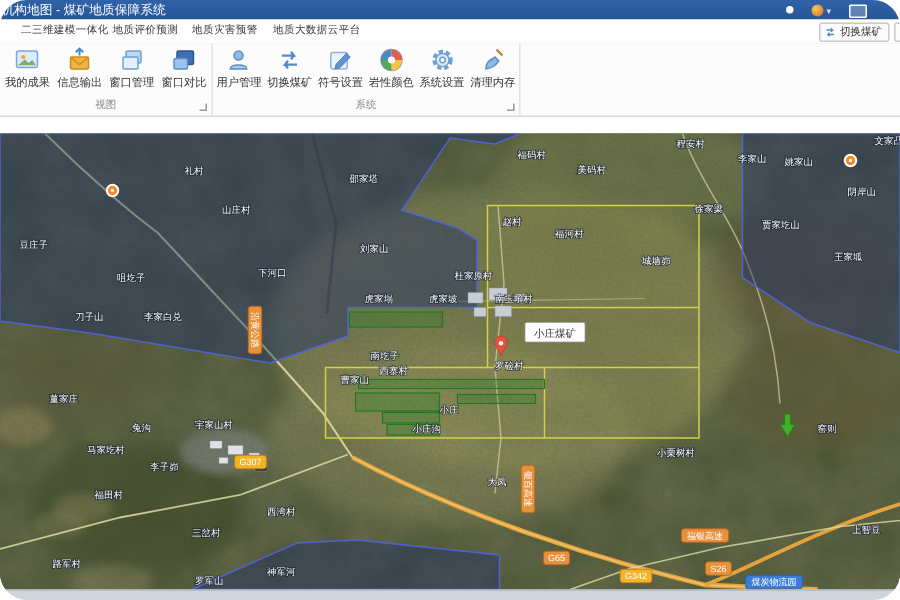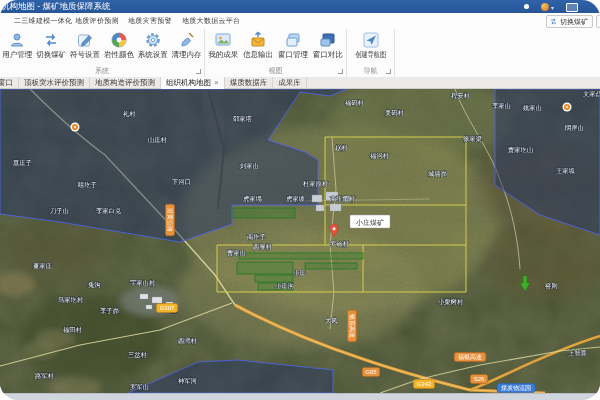--- a/index.html
+++ b/index.html
@@ -72,20 +72,64 @@
       <svg viewBox="0 0 18 18">
           <path d="M4 6 H12 L10 3.5 M12 6 L10 8.5" fill="none" stroke="#4d89c8" stroke-width="1.8"></path>
           <path d="M14 12 H6 L8 9.5 M6 12 L8 14.5" fill="none" stroke="#4d89c8" stroke-width="1.8"></path>
         </svg>
       <span>切换煤矿</span>
     </span>
     <span class="sliver"></span>
   </div>
 
   <div class="ribbon">
+    <div class="rgroup g0">
+      <div class="rbtns">
+          <div class="rbtn">
+            <span class="ricon">
+              <svg viewBox="0 0 18 18">
+                <rect x="2" y="3" width="14" height="11" rx="1.5" fill="#dceafb" stroke="#7aa7d9"></rect>
+                <circle cx="6.5" cy="7" r="1.4" fill="#f0a23c"></circle>
+                <path d="M3 12.5 L7.5 8.5 L10 11 L12.5 9 L15 12.5 Z" fill="#7fb069"></path>
+              </svg>
+            </span>
+            <span class="rlbl">我的成果</span>
+          </div>
+          <div class="rbtn">
+            <span class="ricon">
+              <svg viewBox="0 0 18 18">
+                <rect x="3" y="7" width="12" height="8" rx="1" fill="#f3b33c" stroke="#c98a1e"></rect>
+                <path d="M3 7 L9 12 L15 7" fill="none" stroke="#c98a1e"></path>
+                <path d="M9 1.5 L9 6 M6.5 3.8 L9 1.5 L11.5 3.8" stroke="#4d89c8" stroke-width="1.4" fill="none"></path>
+              </svg>
+            </span>
+            <span class="rlbl">信息输出</span>
+          </div>
+          <div class="rbtn">
+            <span class="ricon">
+              <svg viewBox="0 0 18 18">
+                <rect x="5" y="3" width="10" height="8" rx="1" fill="#bcd7f3" stroke="#6b9fd4"></rect>
+                <rect x="3" y="7" width="10" height="8" rx="1" fill="#e3effb" stroke="#6b9fd4"></rect>
+              </svg>
+            </span>
+            <span class="rlbl">窗口管理</span>
+          </div>
+          <div class="rbtn">
+            <span class="ricon">
+              <svg viewBox="0 0 18 18">
+                <rect x="4" y="3" width="11" height="9" rx="1" fill="#3f6fb5" stroke="#2c5690"></rect>
+                <rect x="2" y="8" width="9" height="7" rx="1" fill="#9cc3ea" stroke="#5b8fc6"></rect>
+              </svg>
+            </span>
+            <span class="rlbl">窗口对比</span>
+          </div>
+        </div>
+      <div class="glabelrow">视图</div>
+      <span class="launcher"></span>
+    </div>
     <div class="rgroup g1">
       <div class="rbtns">
           <div class="rbtn">
             <span class="ricon">
               <svg viewBox="0 0 18 18">
                 <circle cx="9" cy="6" r="3" fill="#8fb8e4" stroke="#5b8fc6"></circle>
                 <path d="M3.5 15 C3.5 11.5 14.5 11.5 14.5 15 Z" fill="#aecdee" stroke="#5b8fc6"></path>
               </svg>
             </span>
             <span class="rlbl">用户管理</span>
@@ -137,103 +181,23 @@
                 <path d="M11 2 L15 6" stroke="#b0894f" stroke-width="1.6"></path>
                 <path d="M4 15 C4 10 7 9 10 7 L12.5 9.5 C10.5 12.5 9 14 4 15 Z" fill="#8fb8e4" stroke="#5b8fc6"></path>
               </svg>
             </span>
             <span class="rlbl">清理内存</span>
           </div>
         </div>
       <div class="glabelrow">系统</div>
       <span class="launcher"></span>
     </div>
-    <div class="rgroup g0">
-      <div class="rbtns">
-          <div class="rbtn">
-            <span class="ricon">
-              <svg viewBox="0 0 18 18">
-                <rect x="2" y="3" width="14" height="11" rx="1.5" fill="#dceafb" stroke="#7aa7d9"></rect>
-                <circle cx="6.5" cy="7" r="1.4" fill="#f0a23c"></circle>
-                <path d="M3 12.5 L7.5 8.5 L10 11 L12.5 9 L15 12.5 Z" fill="#7fb069"></path>
-              </svg>
-            </span>
-            <span class="rlbl">我的成果</span>
-          </div>
-          <div class="rbtn">
-            <span class="ricon">
-              <svg viewBox="0 0 18 18">
-                <rect x="3" y="7" width="12" height="8" rx="1" fill="#f3b33c" stroke="#c98a1e"></rect>
-                <path d="M3 7 L9 12 L15 7" fill="none" stroke="#c98a1e"></path>
-                <path d="M9 1.5 L9 6 M6.5 3.8 L9 1.5 L11.5 3.8" stroke="#4d89c8" stroke-width="1.4" fill="none"></path>
-              </svg>
-            </span>
-            <span class="rlbl">信息输出</span>
-          </div>
-          <div class="rbtn">
-            <span class="ricon">
-              <svg viewBox="0 0 18 18">
-                <rect x="5" y="3" width="10" height="8" rx="1" fill="#bcd7f3" stroke="#6b9fd4"></rect>
-                <rect x="3" y="7" width="10" height="8" rx="1" fill="#e3effb" stroke="#6b9fd4"></rect>
-              </svg>
-            </span>
-            <span class="rlbl">窗口管理</span>
-          </div>
-          <div class="rbtn">
-            <span class="ricon">
-              <svg viewBox="0 0 18 18">
-                <rect x="4" y="3" width="11" height="9" rx="1" fill="#3f6fb5" stroke="#2c5690"></rect>
-                <rect x="2" y="8" width="9" height="7" rx="1" fill="#9cc3ea" stroke="#5b8fc6"></rect>
-              </svg>
-            </span>
-            <span class="rlbl">窗口对比</span>
-          </div>
-        </div>
-      <div class="glabelrow">视图</div>
-      <span class="launcher"></span>
-    </div>
-    <div class="rgroup g2">
-      <div class="rbtns">
-          <div class="rbtn">
-            <span class="ricon">
-              <svg viewBox="0 0 18 18">
-                <rect x="2" y="2" width="14" height="14" rx="2" fill="#eaf2fb" stroke="#9fc0e0"></rect>
-                <path d="M4.5 9.5 L14 4.5 L9.5 14 L8.5 10.5 Z" fill="#4d89c8"></path>
-              </svg>
-            </span>
-            <span class="rlbl" style="transform: scaleX(0.82);">创建导航图</span>
-          </div>
-        </div>
-      <div class="glabelrow">导航</div>
-      <span class="launcher"></span>
-    </div>
     <div class="rgroup gfill"></div>
   </div>
 
-  <div class="doctabs" id="doctabs">
-      <div class="dtab partial">
-        <span>窗口</span>
-      </div>
-      <div class="dtab">
-        <span>顶板突水评价预测</span>
-      </div>
-      <div class="dtab">
-        <span>地质构造评价预测</span>
-      </div>
-      <div class="dtab active">
-        <span>组织机构地图</span>
-        <span class="dclose">×</span>
-      </div>
-      <div class="dtab">
-        <span>煤质数据库</span>
-      </div>
-      <div class="dtab">
-        <span>成果库</span>
-      </div>
-    </div>
 
   <div class="mapwrap">
     <svg id="map" width="600" height="304" viewBox="0 0 600 304">
       <defs>
         <filter id="blur6">
             <feGaussianBlur stdDeviation="6"></feGaussianBlur>
           </filter>
         <filter id="blur3">
             <feGaussianBlur stdDeviation="3"></feGaussianBlur>
           </filter>

